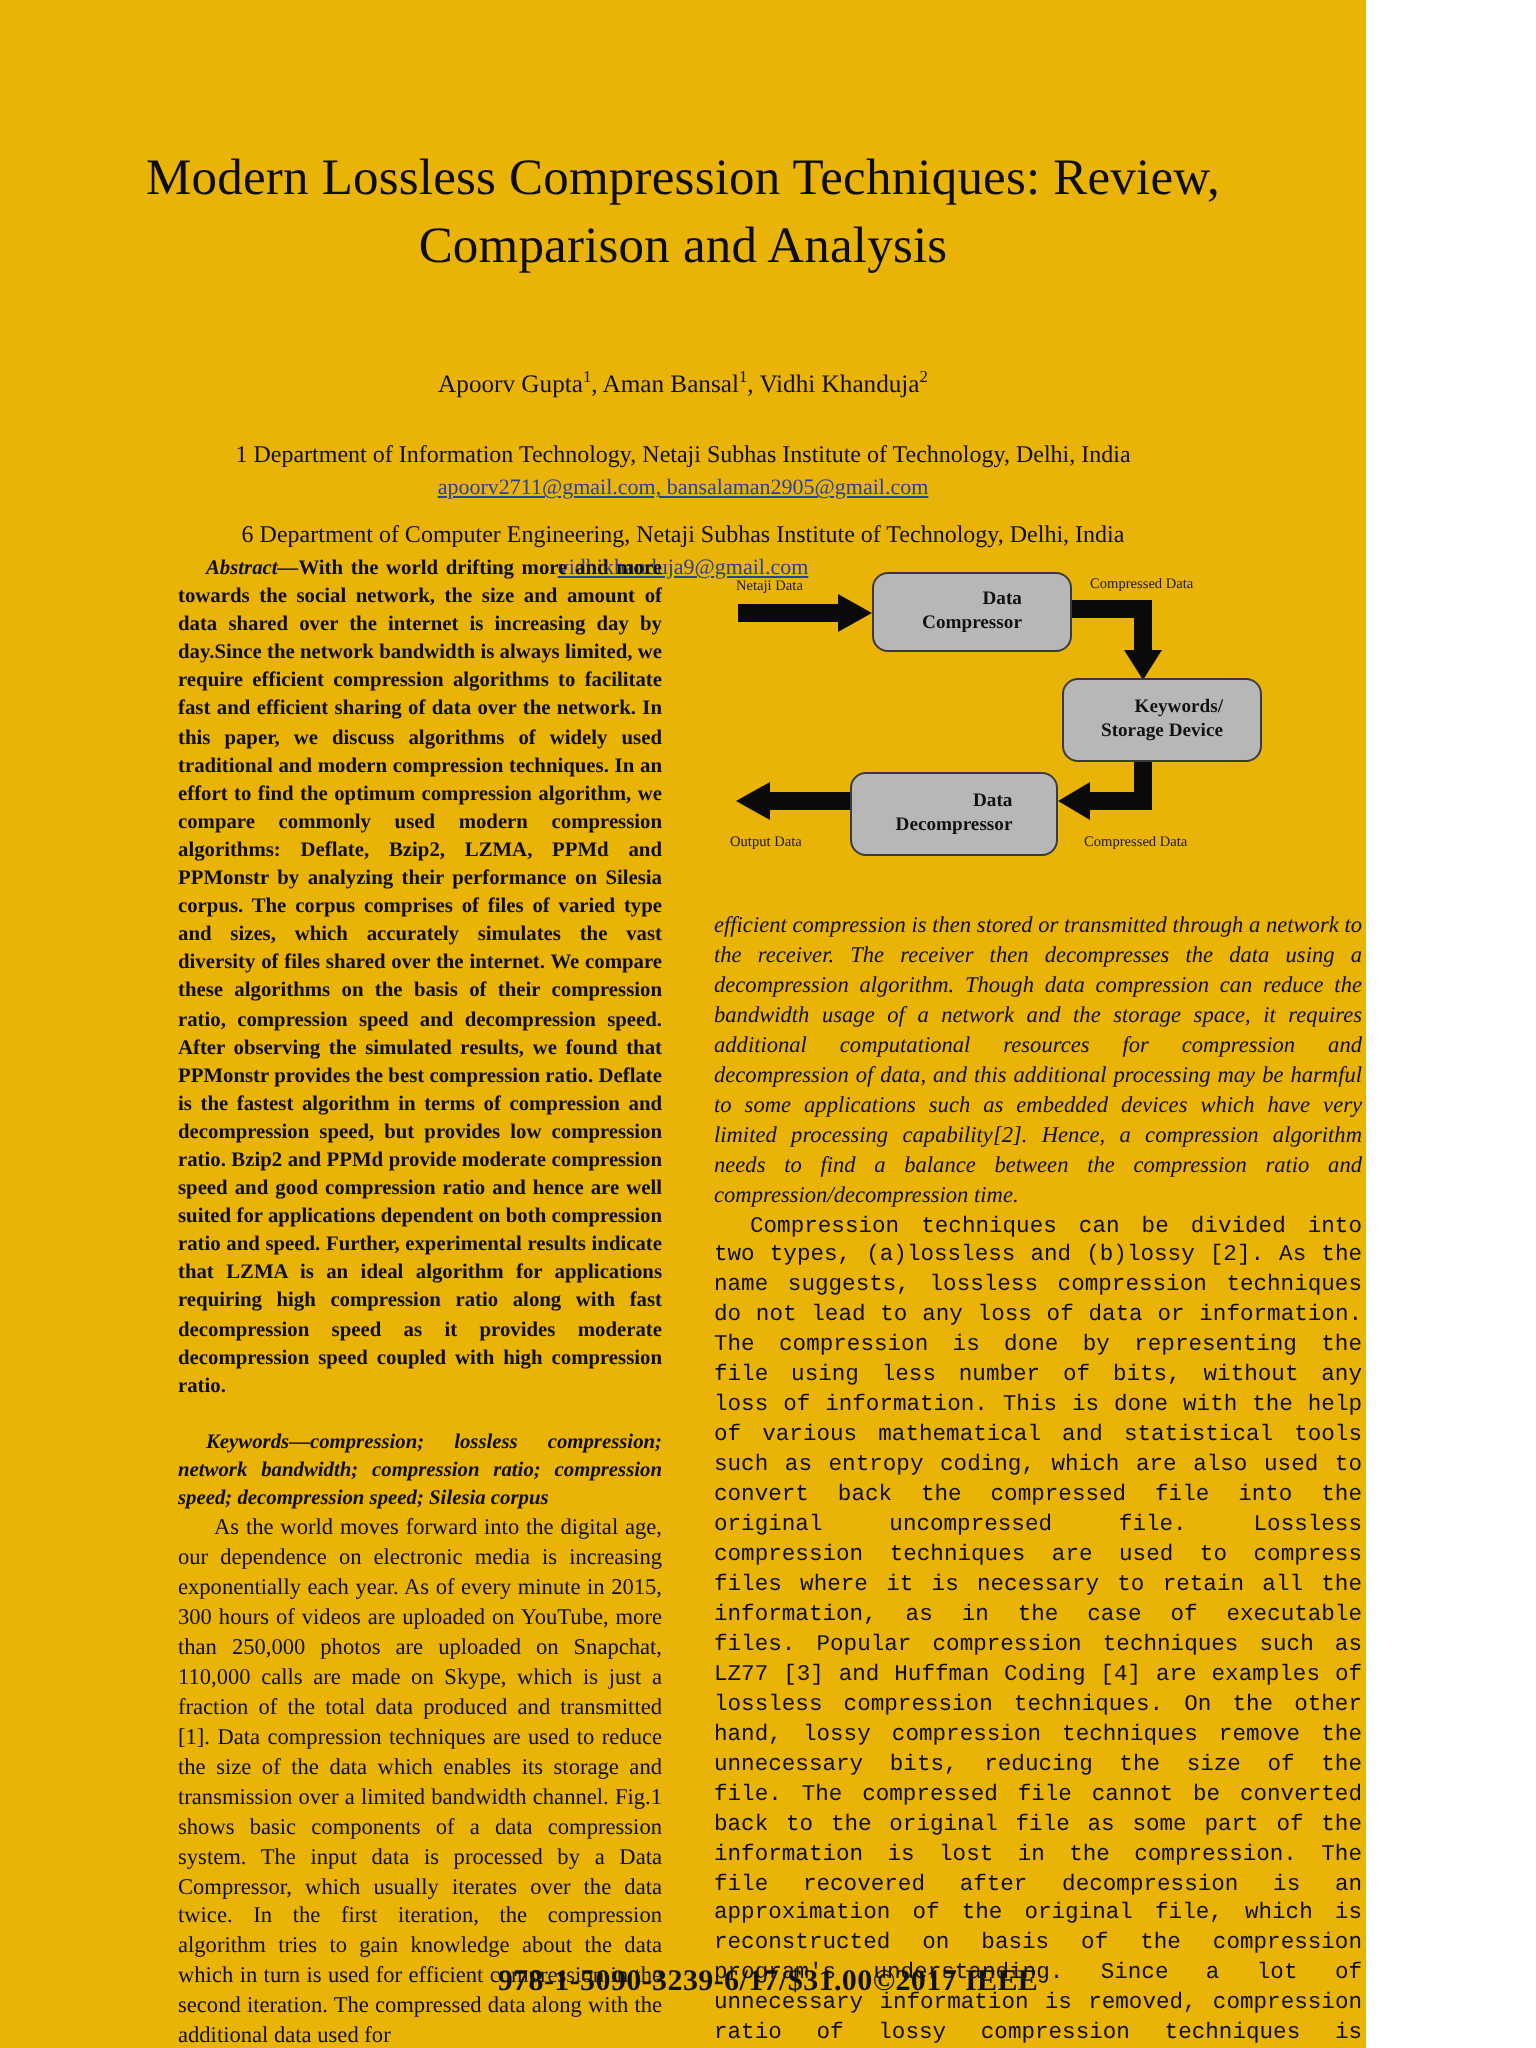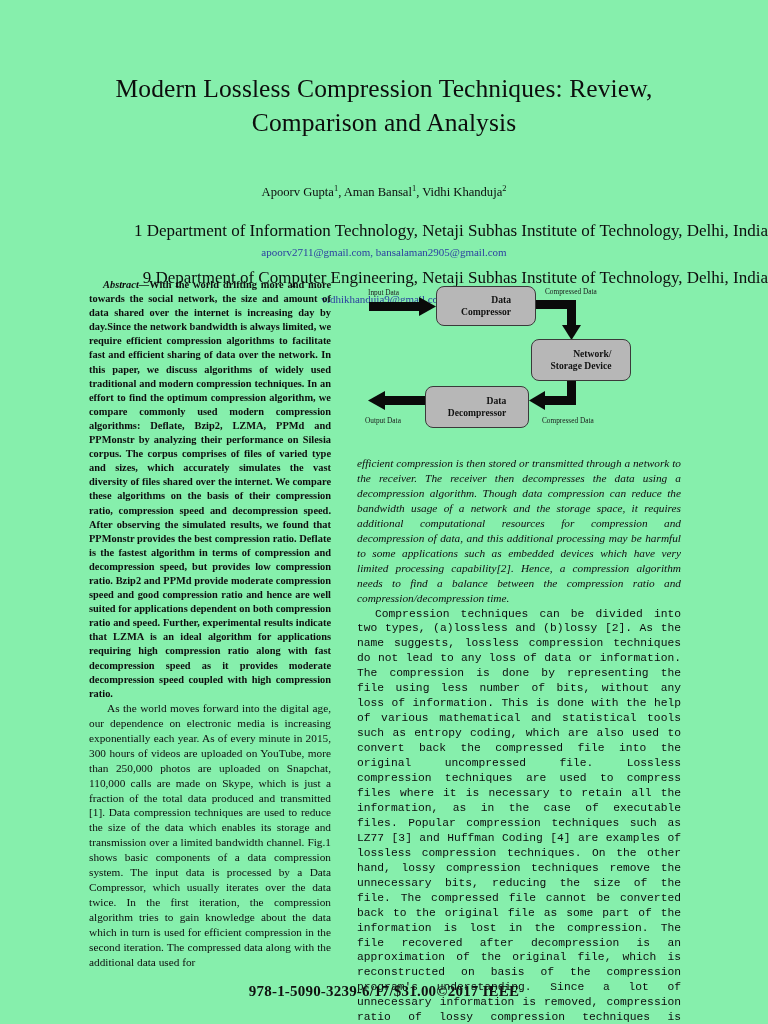--- a/index.html
+++ b/index.html
@@ -2,23 +2,23 @@
 <html><head>
 <meta charset="utf-8">
 <style>
   html, body {
     margin: 0;
     padding: 0;
     background: #ffffff;
   }
   .page {
     position: relative;
-    width: 768px;
+    width: 683px;
     height: 1024px;
-    background: #86efac;
+    background: #eab308;
     font-family: "Liberation Serif", "DejaVu Serif", serif;
     color: #0d0d0d;
     overflow: hidden;
     box-sizing: border-box;
   }
 
   
   .title {
     margin: 0;
     padding: 0 62px;
@@ -33,30 +33,31 @@
   .authors {
     margin: 11px;
     padding-top: 32px;
     text-align: center;
     font-size: 12.6px;
     line-height: 1.5;
   }
   .authors sup { font-size: 8.4px; vertical-align: super; }
 
   .affil {
-    text-align: right;
-    font-size: 17px;
+    text-align: center;
+    font-size: 12px;
     line-height: 1.52;
     padding-top: 5px;
   }
   .email {
     text-align: center;
     font-size: 11px;
     line-height: 1.5;
     color: #2b3fa0;
+    text-decoration: underline;
   }
 
   
   .columns {
     position: absolute;
     top: 278px;
     left: 1px;
     width: 768px;
     height: 680px;
     padding: 0 88px;
@@ -187,29 +188,30 @@
 <div class="page">
 
   <h1 class="title">Modern Lossless Compression Techniques: Review, Comparison and Analysis</h1>
 
   <div class="authors">
     <span>Apoorv Gupta</span><sup>1</sup><span>, </span><span>Aman Bansal</span><sup>1</sup><span>, </span><span>Vidhi Khanduja</span><sup>2</sup>
   </div>
 
   <div class="affil">1 Department of Information Technology, Netaji Subhas Institute of Technology, Delhi, India</div>
   <div class="email">apoorv2711@gmail.com, bansalaman2905@gmail.com</div>
-  <div class="affil">9 Department of Computer Engineering, Netaji Subhas Institute of Technology, Delhi, India</div>
+  <div class="affil">6 Department of Computer Engineering, Netaji Subhas Institute of Technology, Delhi, India</div>
   <div class="email">vidhikhanduja9@gmail.com</div>
 
   <div class="columns">
 
     <div class="col">
 
       <p class="abstract"><span class="lead">Abstract—</span><span>With the world drifting more and more towards the social network, the size and amount of data shared over the internet is increasing day by day.Since the network bandwidth is always limited, we require efficient compression algorithms to facilitate fast and efficient sharing of data over the network. In this paper, we discuss algorithms of widely used traditional and modern compression techniques. In an effort to find the optimum compression algorithm, we compare commonly used modern compression algorithms: Deflate, Bzip2, LZMA, PPMd and PPMonstr by analyzing their performance on Silesia corpus. The corpus comprises of files of varied type and sizes, which accurately simulates the vast diversity of files shared over the internet. We compare these algorithms on the basis of their compression ratio, compression speed and decompression speed. After observing the simulated results, we found that PPMonstr provides the best compression ratio. Deflate is the fastest algorithm in terms of compression and decompression speed, but provides low compression ratio. Bzip2 and PPMd provide moderate compression speed and good compression ratio and hence are well suited for applications dependent on both compression ratio and speed. Further, experimental results indicate that LZMA is an ideal algorithm for applications requiring high compression ratio along with fast decompression speed as it provides moderate decompression speed coupled with high compression ratio.</span></p>
 
+      <p class="keywords">Keywords—compression; lossless compression; network bandwidth; compression ratio; compression speed; decompression speed; Silesia corpus</p>
 
 
       <p class="body">As the world moves forward into the digital age, our dependence on electronic media is increasing exponentially each year. As of every minute in 2015, 300 hours of videos are uploaded on YouTube, more than 250,000 photos are uploaded on Snapchat, 110,000 calls are made on Skype, which is just a fraction of the total data produced and transmitted [1]. Data compression techniques are used to reduce the size of the data which enables its storage and transmission over a limited bandwidth channel. Fig.1 shows basic components of a data compression system. The input data is processed by a Data Compressor, which usually iterates over the data twice. In the first iteration, the compression algorithm tries to gain knowledge about the data which in turn is used for efficient compression in the second iteration. The compressed data along with the additional data used for</p>
     </div>
 
     <div class="col">
 
       <div class="figure">
         <svg class="fig-canvas" viewBox="0 0 324 152">
 
@@ -238,33 +240,33 @@
 
         <div class="fig-box" id="box-compressor">
           <span>
             <span>Data</span><br>
             <span>Compressor</span>
           </span>
         </div>
 
         <div class="fig-box" id="box-network">
           <span>
-            <span>Network/</span><br>
+            <span>Keywords/</span><br>
             <span>Storage Device</span>
           </span>
         </div>
 
         <div class="fig-box" id="box-decomp">
           <span>
             <span>Data</span><br>
             <span>Decompressor</span>
           </span>
         </div>
 
-        <div class="fig-label" id="lbl-input">Input Data</div>
+        <div class="fig-label" id="lbl-input">Netaji Data</div>
         <div class="fig-label" id="lbl-compressed1">Compressed Data</div>
         <div class="fig-label" id="lbl-compressed2">Compressed Data</div>
         <div class="fig-label" id="lbl-output">Output Data</div>
 
       </div>
 
       <div style="height:26px"></div>
 
       <p class="body cont">efficient compression is then stored or transmitted through a network to the receiver. The receiver then decompresses the data using a decompression algorithm. Though data compression can reduce the bandwidth usage of a network and the storage space, it requires additional computational resources for compression and decompression of data, and this additional processing may be harmful to some applications such as embedded devices which have very limited processing capability[2]. Hence, a compression algorithm needs to find a balance between the compression ratio and compression/decompression time.</p>
       <p class="body">Compression techniques can be divided into two types, (a)lossless and (b)lossy [2]. As the name suggests, lossless compression techniques do not lead to any loss of data or information. The compression is done by representing the file using less number of bits, without any loss of information. This is done with the help of various mathematical and statistical tools such as entropy coding, which are also used to convert back the compressed file into the original uncompressed file. Lossless compression techniques are used to compress files where it is necessary to retain all the information, as in the case of executable files. Popular compression techniques such as LZ77 [3] and Huffman Coding [4] are examples of lossless compression techniques. On the other hand, lossy compression techniques remove the unnecessary bits, reducing the size of the file. The compressed file cannot be converted back to the original file as some part of the information is lost in the compression. The file recovered after decompression is an approximation of the original file, which is reconstructed on basis of the compression program's understanding. Since a lot of unnecessary information is removed, compression ratio of lossy compression techniques is generally more than lossless compression techniques. Lossy techniques are widely used in</p>

